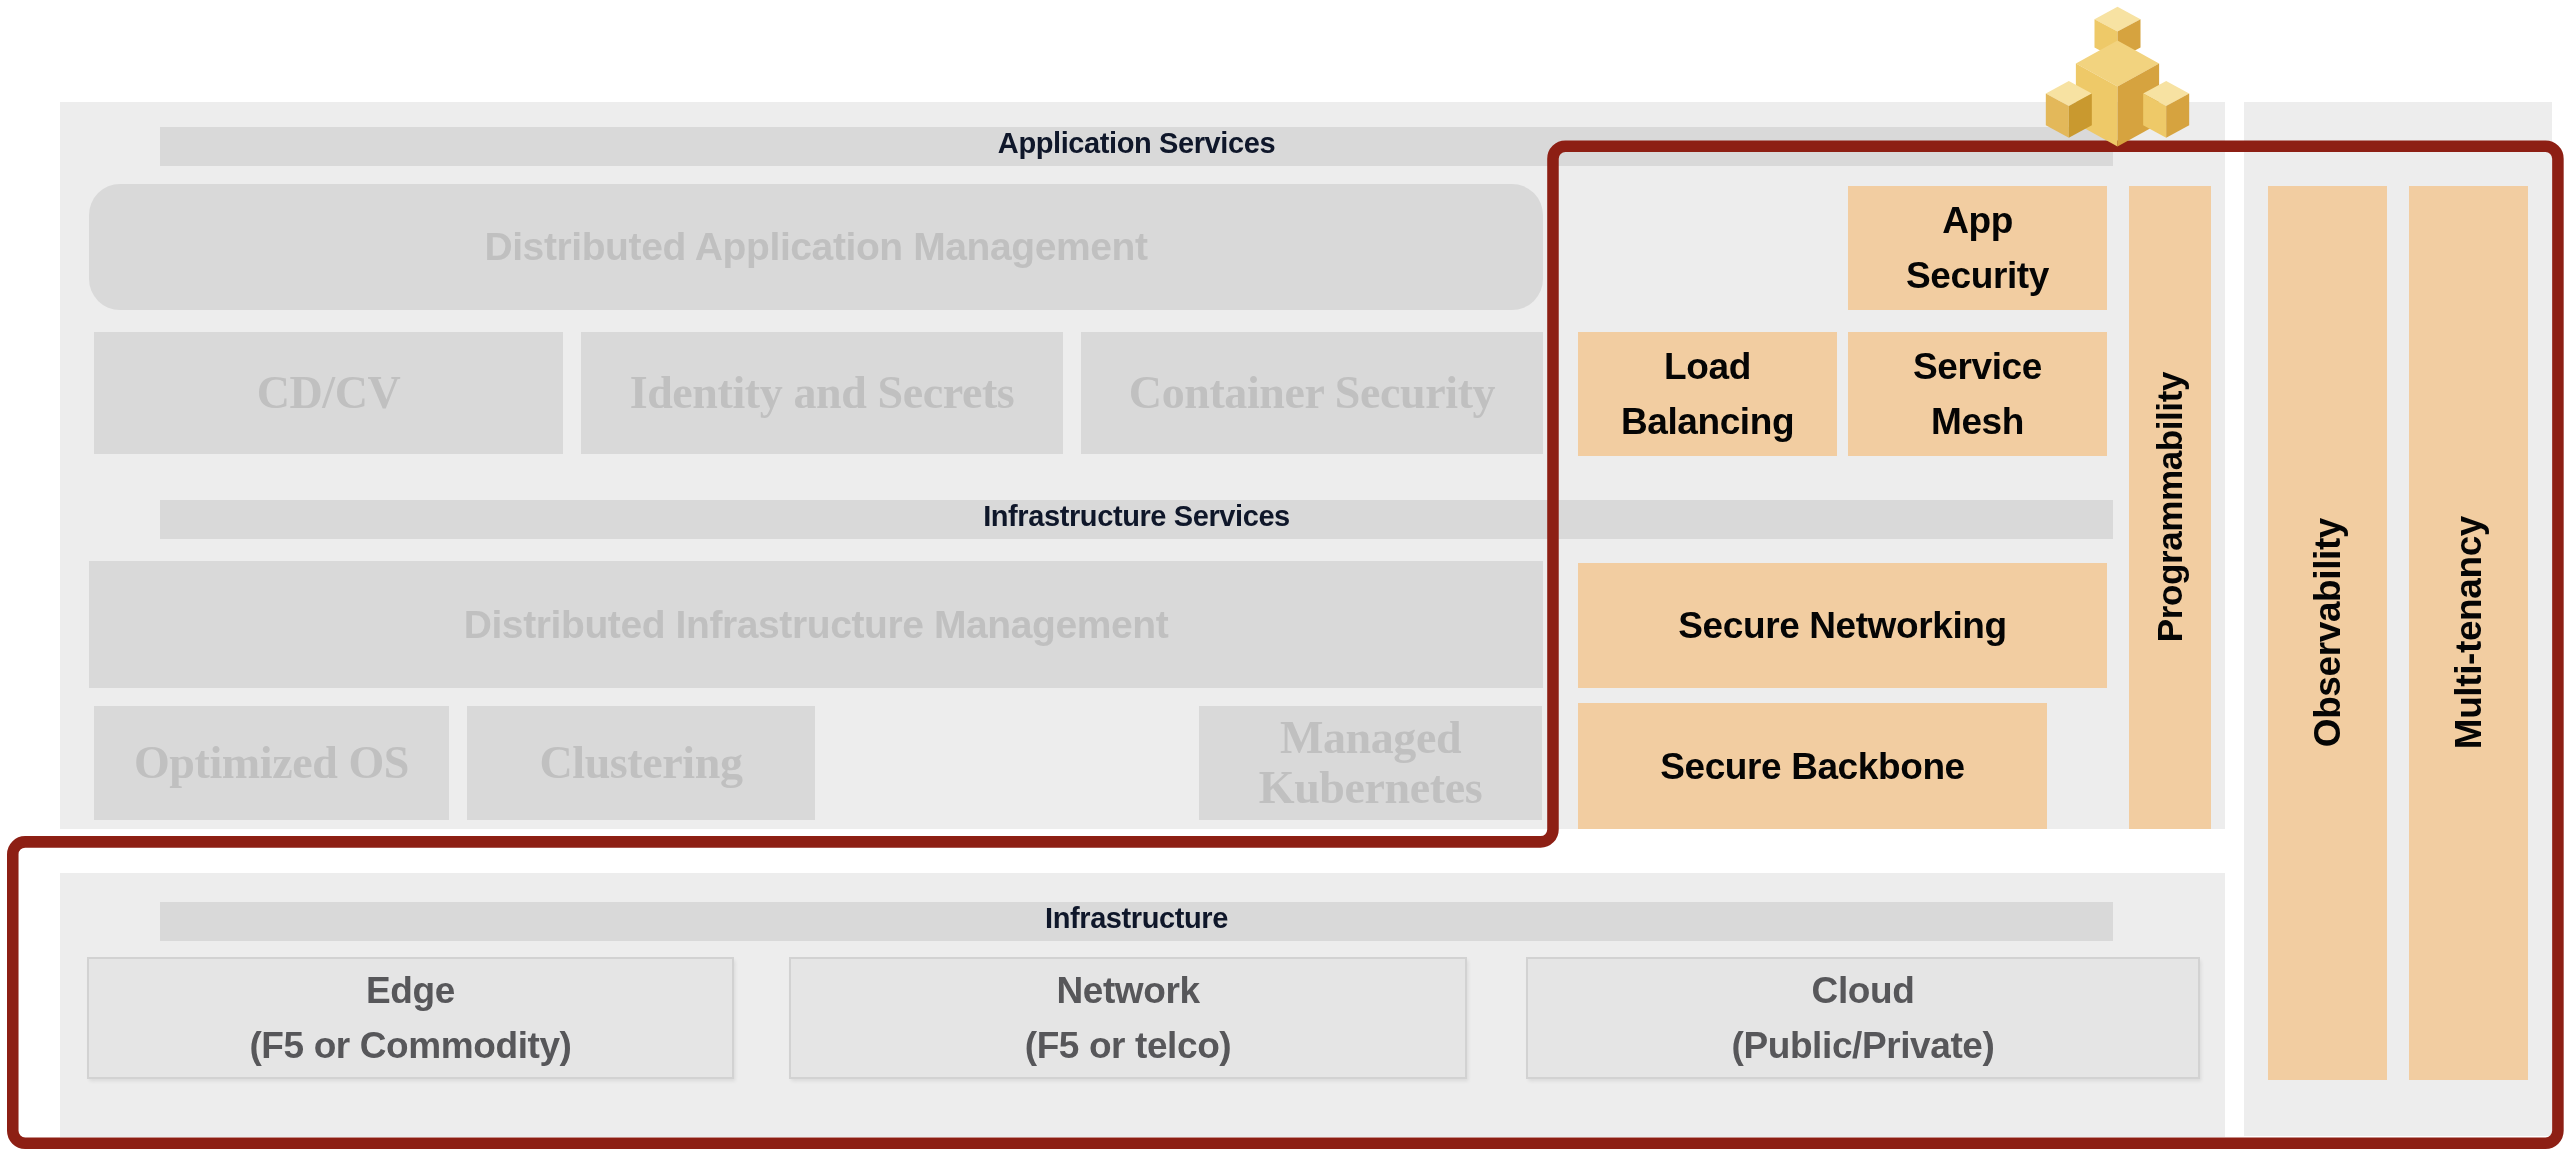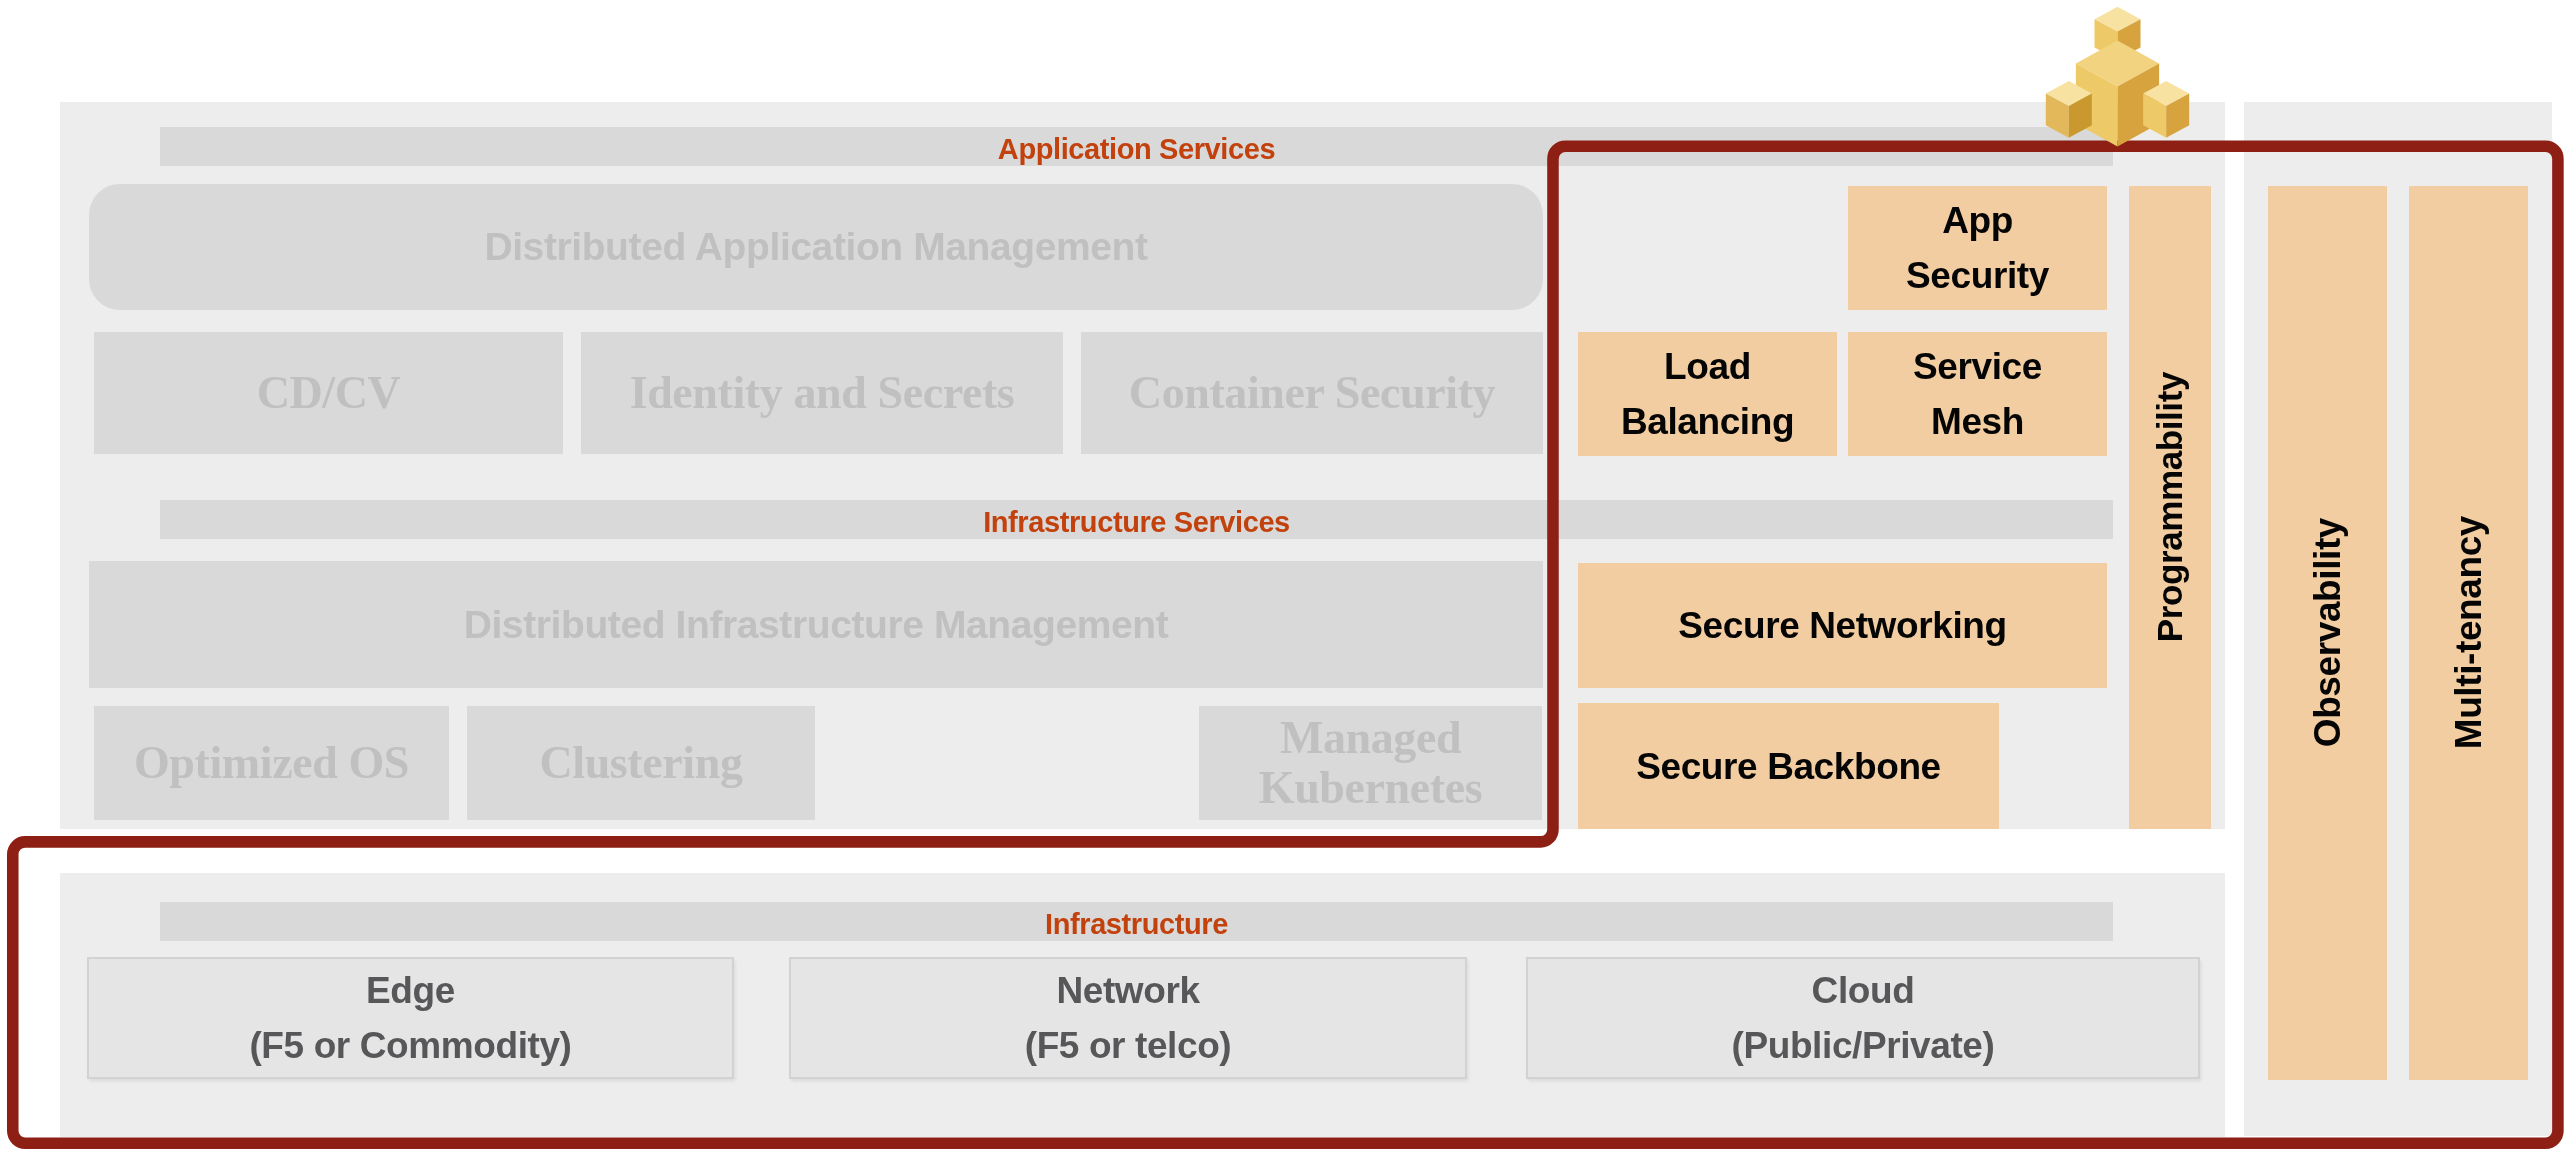--- a/index.html
+++ b/index.html
@@ -5,22 +5,22 @@
   html, body { margin:0; padding:0; background:#ffffff; }
   .page {
     position:relative; width:2576px; height:1168px;
     background:#ffffff; overflow:hidden;
     font-family:"Liberation Sans", sans-serif;
   }
   .abs { position:absolute; }
   .panel { background:#ededed; }
   .hbar {
     background:#d9d9d9; text-align:center;
-    font-weight:700; font-size:29px; color:#c2410c;
-    display:flex; align-items:flex-end; justify-content:center;
+    font-weight:700; font-size:29px; color:#0f172a;
+    display:flex; align-items:flex-start; justify-content:center;
     letter-spacing:-0.4px;
   }
   .gbox {
     background:#d9d9d9; color:#c0c0c0; font-weight:700;
     display:flex; flex-direction:column; align-items:center; justify-content:center;
     text-align:center; letter-spacing:-0.4px;
   }
   .gbox.big { font-size:39px; }
   .gbox.sm  { font-size:46px; line-height:50px;font-family:Liberation Serif, serif; }
   .obox {
@@ -99,21 +99,21 @@
     <span class="line">Balancing</span>
   </div>
   <div class="abs obox" style="left:1848px; top:332px; width:259px; height:124px;">
     <span class="line">Service</span>
     <span class="line">Mesh</span>
   </div>
 
   <div class="abs obox" style="left:1578px; top:563px; width:529px; height:125px;">
     <span class="line">Secure Networking</span>
   </div>
-  <div class="abs obox" style="left:1578px; top:703px; width:421px; height:126px;">
+  <div class="abs obox" style="left:1578px; top:703px; width:469px; height:126px;">
     <span class="line">Secure Backbone</span>
   </div>
 
   <div class="abs vbar" style="left:2129px; top:186px; width:82px; height:643px; font-size:35px;">
     <span>Programmability</span>
   </div>
   <div class="abs vbar" style="left:2268px; top:186px; width:119px; height:894px;">
     <span>Observability</span>
   </div>
   <div class="abs vbar" style="left:2409px; top:186px; width:119px; height:894px;">

